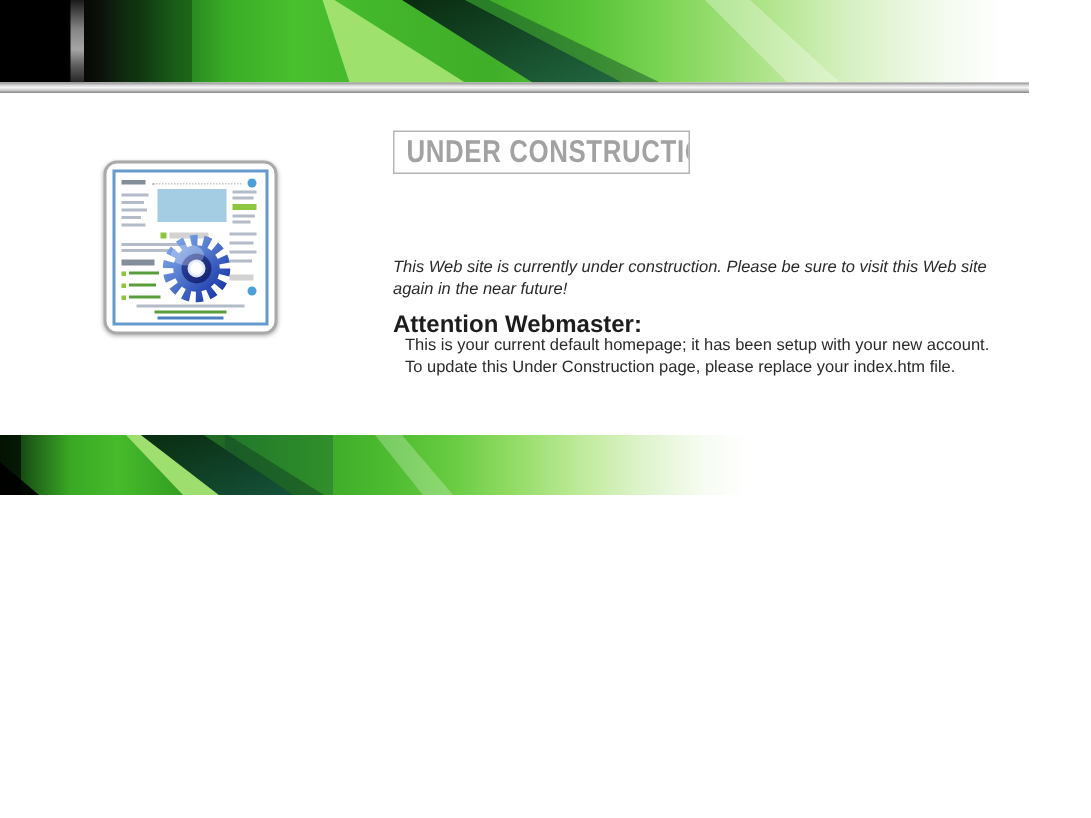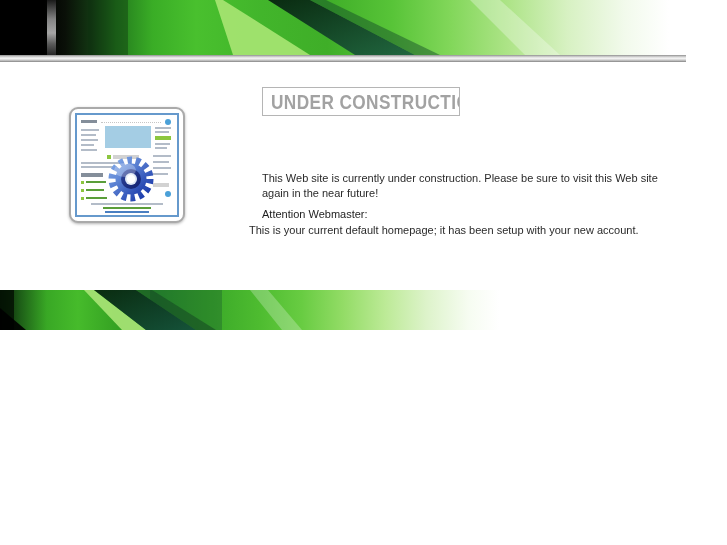--- a/index.html
+++ b/index.html
@@ -20,23 +20,23 @@
     border:1px solid #b5b5b5;background:#fff;display:flex;align-items:center;
     overflow:hidden;
   }
   .uc-box span{
     display:inline-block;margin-left:8px;font-weight:bold;font-size:21px;
     letter-spacing:.5px;color:#a2a2a2;transform:scaleX(.82);transform-origin:left center;
     white-space:nowrap;
   }
   
   .domain-heading{position:absolute;left:262px;top:141px;font-size:11px;font-weight:bold;color:#1d1d1d;margin:0;}
-  .intro-para{position:absolute;left:262px;top:171px;width:402px;font-size:11px;line-height:15px;color:#2a2a2a;margin:0;}
-  .webmaster-heading{position:absolute;left:262px;top:208px;font-size:11px;font-weight:normal;color:#1d1d1d;margin:0;}
-  .webmaster-lines{position:absolute;left:249px;top:223px;font-size:11px;line-height:15px;color:#2a2a2a;margin:0;}
+  .intro-para{position:absolute;left:262px;top:171px;width:402px;font-size:11px;line-height:15px;color:#2a2a2a;margin:0;font-style:italic;}
+  .webmaster-heading{position:absolute;left:262px;top:208px;font-size:16px;font-weight:bold;color:#1d1d1d;margin:0;}
+  .webmaster-lines{position:absolute;left:270px;top:223px;font-size:11px;line-height:15px;color:#2a2a2a;margin:0;}
   .webmaster-lines span{display:block;}
   
   .thumb{
     position:absolute;left:69px;top:107px;width:116px;height:116px;box-sizing:border-box;
     border:2px solid #aaa;border-radius:9px;background:#fff;padding:4px;
     box-shadow:0 1px 3px rgba(0,0,0,.30);
   }
   .mini{
     position:relative;width:100%;height:100%;box-sizing:border-box;
     border:2px solid #6699cc;background:#fff;overflow:hidden;
@@ -185,20 +185,21 @@
     <span>UNDER CONSTRUCTION</span>
   </div>
 
 
   <p class="intro-para">This Web site is currently under construction. Please be sure to visit this Web site again in the near future!</p>
 
   <p class="webmaster-heading">Attention Webmaster:</p>
 
   <p class="webmaster-lines">
     <span>This is your current default homepage; it has been setup with your new account.</span>
+    <span>To update this Under Construction page, please replace your index.htm file.</span>
   </p>
 
   <div class="bottom-banner">
     <svg width="520" height="40" viewBox="0 0 520 40" preserveAspectRatio="none">
       <rect x="0" y="0" width="520" height="40" fill="url(#gBotBase)"></rect>
       <rect x="0" y="0" width="14" height="40" fill="#041204" opacity=".85"></rect>
       <polygon points="0,18 26,40 0,40" fill="#000000" opacity=".9"></polygon>
       <rect x="150" y="0" width="72" height="40" fill="#114a30" opacity=".30"></rect>
       <polygon points="84,0 94,0 146,40 122,40" fill="#a4e273" opacity=".95"></polygon>
       <polygon points="94,0 136,0 196,40 146,40" fill="url(#gSwooshB)" opacity=".95"></polygon>

